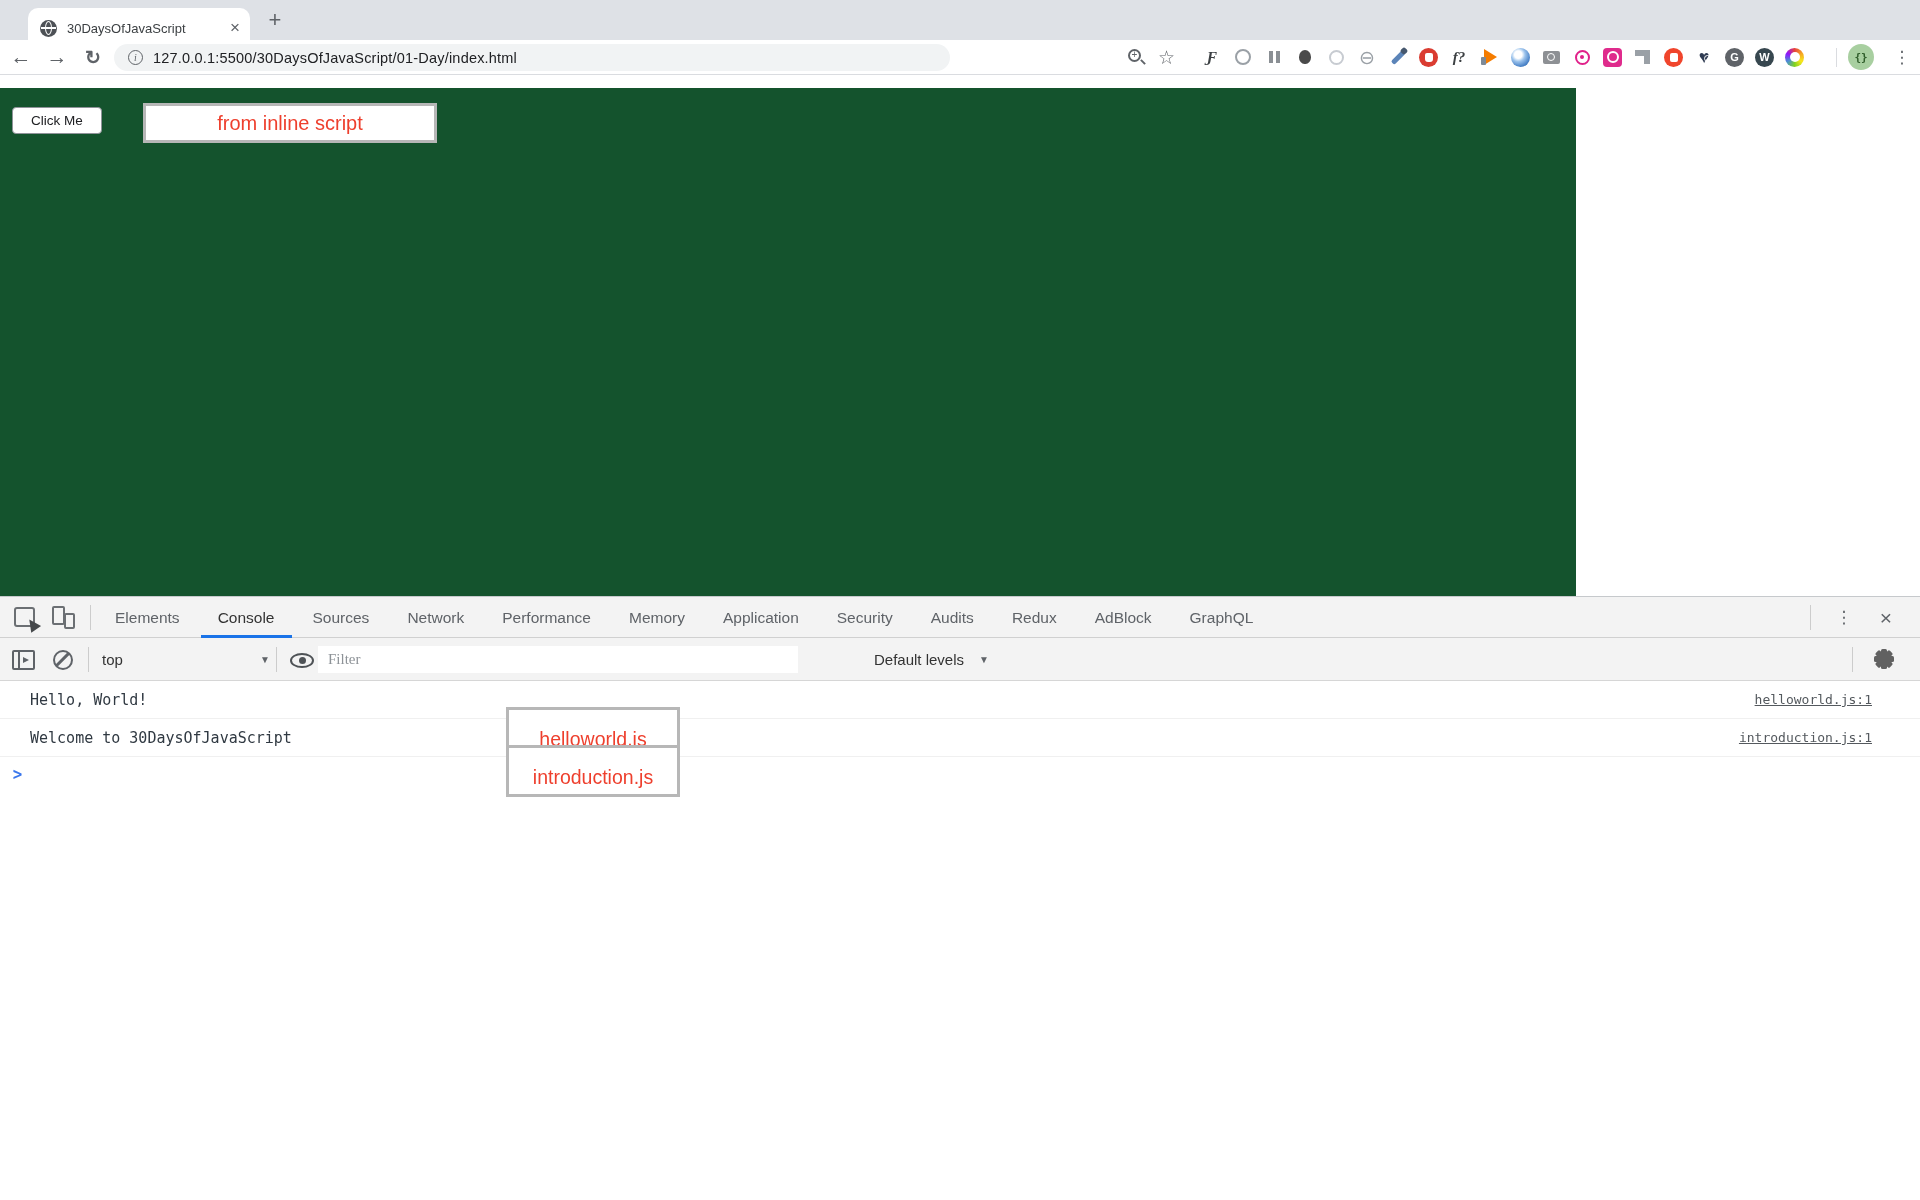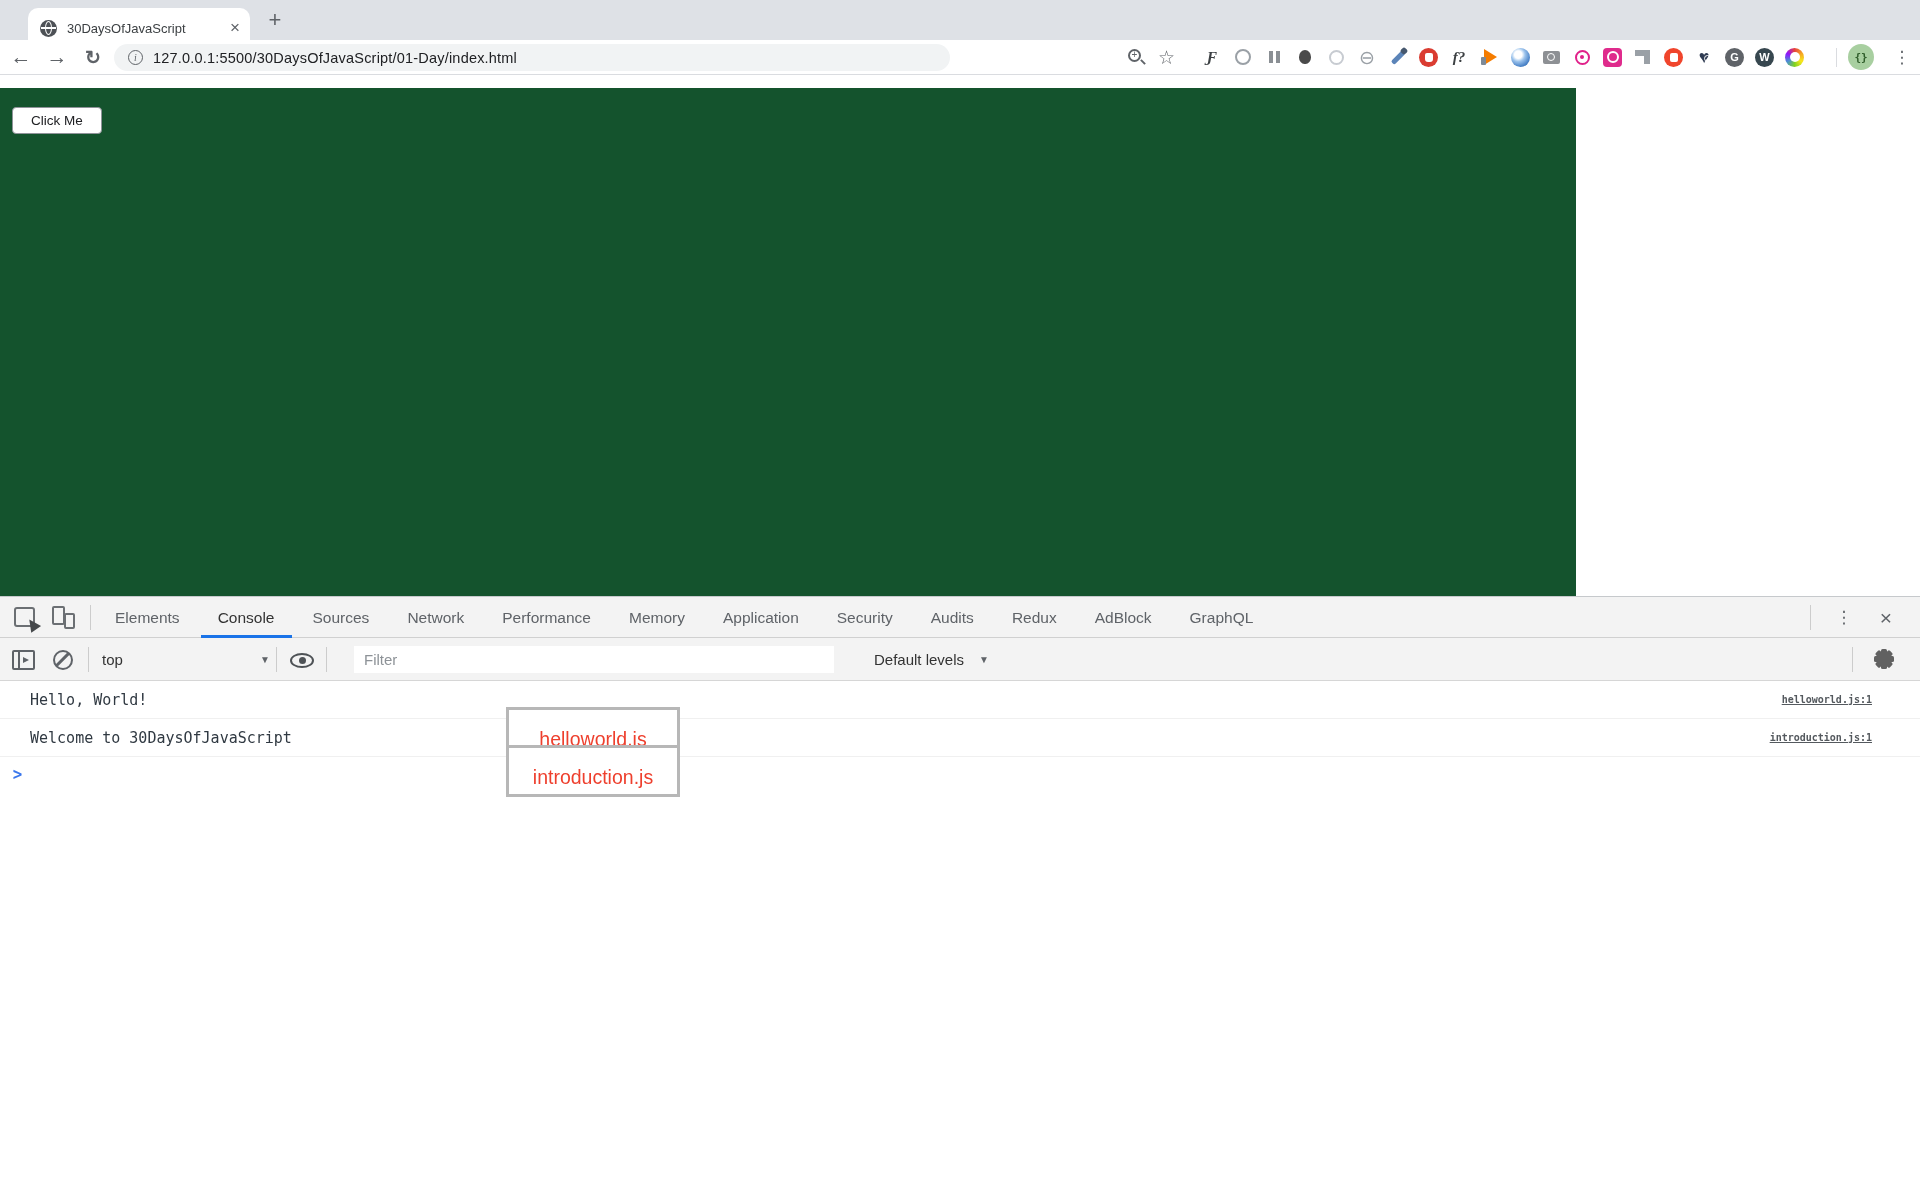--- a/index.html
+++ b/index.html
@@ -147,44 +147,44 @@
     border-radius:50%;box-sizing:border-box;cursor:pointer;}
   .block-icon::after{content:'';position:absolute;left:-1px;top:6px;width:17px;height:2.5px;
     background:#5f6368;transform:rotate(-45deg);}
   .dt-tb-div{position:absolute;top:9px;width:1px;height:25px;background:#ccc;}
   .ctx{position:absolute;left:102px;top:0;width:168px;height:43px;display:flex;align-items:center;
     justify-content:space-between;font-size:15px;color:#333;cursor:pointer;}
   .ctx .arrow,.levels .arrow{font-size:10px;color:#5f6368;}
   .eye-icon{position:absolute;left:290px;top:15px;width:24px;height:15px;border:2px solid #4e5256;
     border-radius:50%;box-sizing:border-box;display:flex;align-items:center;justify-content:center;cursor:pointer;}
   .eye-icon::after{content:'';width:7px;height:7px;background:#4e5256;border-radius:50%;}
-  .filter-input{position:absolute;left:354px;top:8px;width:480px;height:27px;background:#fff;border:none;
+  .filter-input{position:absolute;left:318px;top:8px;width:480px;height:27px;background:#fff;border:none;
     outline:none;font-size:15px;padding:0 10px;box-sizing:border-box;color:#333;
-    font-family:Liberation Sans, sans-serif;}
+    font-family:Liberation Serif, serif;}
   .filter-input::placeholder{color:#8d9297;}
   .levels{position:absolute;left:874px;top:0;height:43px;display:flex;align-items:center;gap:15px;
     font-size:15px;color:#333;cursor:pointer;}
   .gear-icon{position:absolute;left:1874px;top:11px;width:20px;height:20px;cursor:pointer;}
   .gear-icon::before{content:'';position:absolute;left:0;right:0;top:7px;height:6px;background:#616161;
     border-radius:1.5px;}
   .gear-icon::after{content:'';position:absolute;top:0;bottom:0;left:7px;width:6px;background:#616161;
     border-radius:1.5px;}
   .gear-diag1,.gear-diag2{position:absolute;left:7px;top:0;width:6px;height:20px;background:#616161;
     border-radius:1.5px;}
   .gear-diag1{transform:rotate(45deg);}
   .gear-diag2{transform:rotate(-45deg);}
   .gear-hub{position:absolute;left:2.5px;top:2.5px;width:15px;height:15px;background:#616161;border-radius:50%;}
   .gear-hub::after{content:'';position:absolute;left:4.5px;top:4.5px;width:6px;height:6px;background:#f3f3f3;
     border-radius:50%;}
 
   .dt-console{position:absolute;left:0;top:84px;width:1920px;bottom:0;background:#fff;
     font-family:"DejaVu Sans Mono",monospace;}
   .c-row{position:relative;height:37px;border-bottom:1px solid #f0f0f0;display:flex;align-items:center;}
   .c-msg{margin-left:30px;font-size:15px;color:#303942;}
-  .c-link{position:absolute;right:48px;font-size:10px;color:#54595e;text-decoration:underline;cursor:pointer;font-weight:bold;}
+  .c-link{position:absolute;right:48px;font-size:13px;color:#54595e;text-decoration:underline;cursor:pointer;}
   .c-ann{position:absolute;left:506px;top:2px;width:168px;border:3px solid var(--ann-border);background:#fff;
     text-align:center;font-family:"Liberation Sans",sans-serif;font-size:19.5px;color:var(--annotation-red);
     padding:18px 0 5px;z-index:3;margin-top:24px;}
   .c-prompt{height:34px;display:flex;align-items:center;}
   .c-chevron{margin-left:13px;font-size:15px;font-weight:700;color:var(--prompt-blue);
     transform:scale(1.05,1.2);}
 </style>
 </head>
 <body>
 
@@ -245,20 +245,21 @@
         </span>
         <span class="ext ring-rainbow"></span>
       </div>
     <span class="tb-divider"></span>
     <span class="avatar">{}</span>
     <span class="browser-kebab">⋮</span>
   </div>
 
   <div class="page">
     <button class="clickme">Click Me</button>
+    <div class="inline-box">from inline script</div>
   </div>
 
   <div class="devtools">
     <div class="dt-tabbar">
       <span class="inspect-icon"></span>
       <span class="device-icon"></span>
       <span class="dt-div1"></span>
       <div class="dt-tabs" id="dtTabs">
           <div class="dt-tab">Elements</div>
           <div class="dt-tab active">Console</div>

